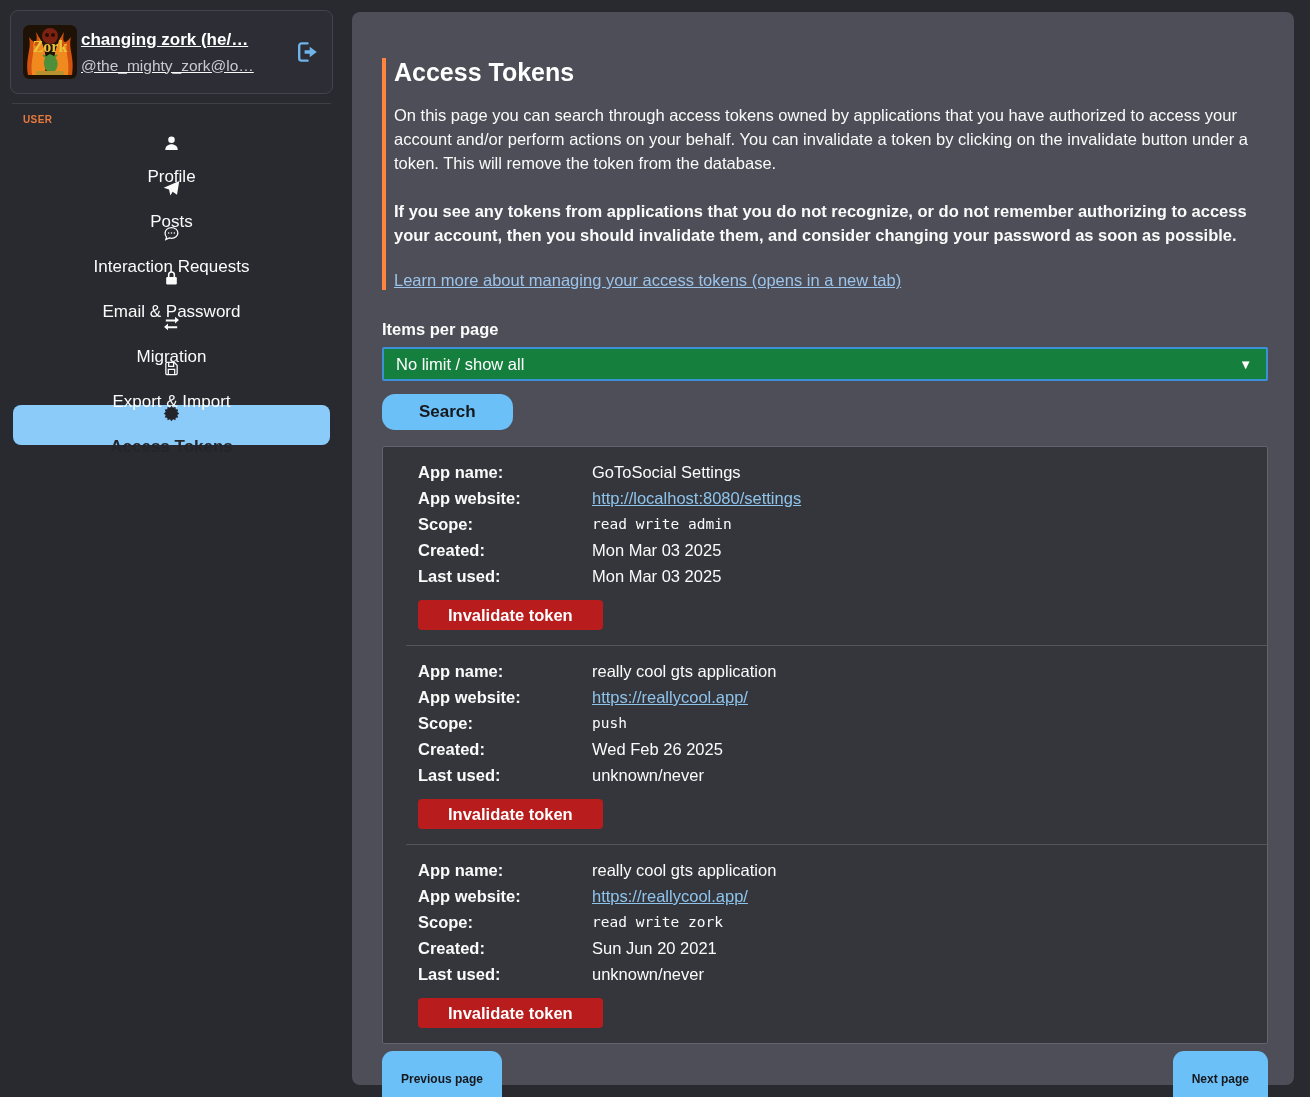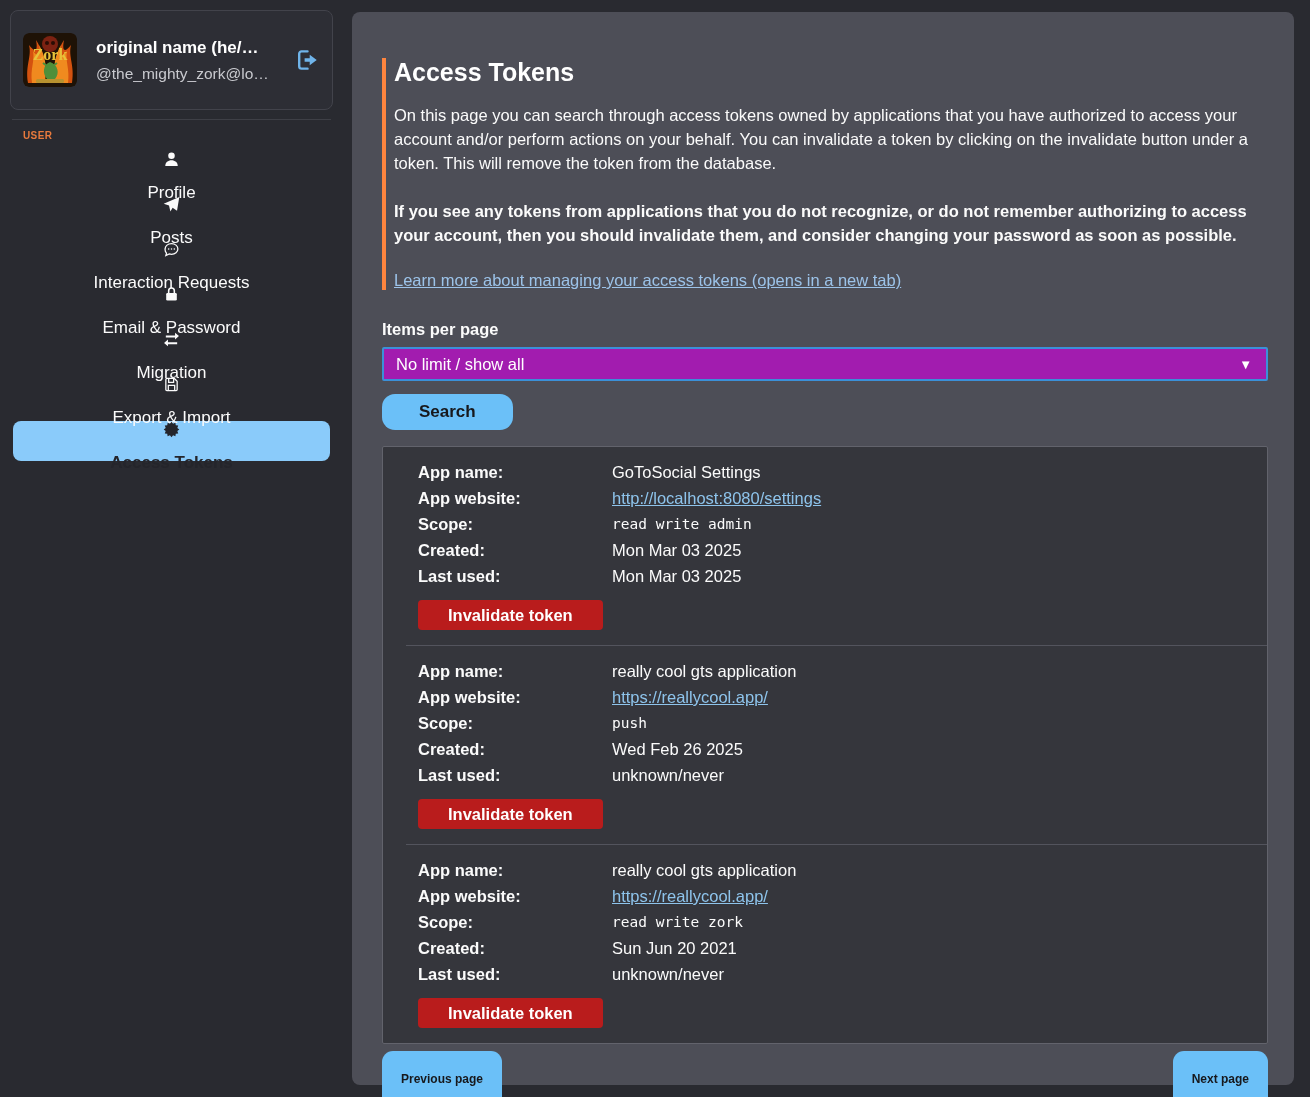--- a/index.html
+++ b/index.html
@@ -7,23 +7,23 @@
   body {
     font-family: "Liberation Sans", "DejaVu Sans", sans-serif;
     background: #292a30;
     color: #fbfbfb;
   }
   .app { display: flex; width: 1310px; height: 1097px; }
 
   
   .sidebar { width: 350px; flex: 0 0 350px; padding: 10px 17px 0 10px; }
   .user-card {
-    display: flex; align-items: center; gap: 19px;
+    display: flex; align-items: center; gap: 4px;
     background: #2d2e35; border: 1px solid #42434b; border-radius: 8px;
-    padding: 14px 12px; height: 100px;
+    padding: 14px 12px; height: 84px; text-decoration: underline;
   }
   .avatar { width: 54px; height: 54px; border-radius: 6px; overflow: hidden; flex: 0 0 54px; }
   .avatar svg { display: block; width: 54px; height: 54px; }
   .user-info { flex: 1; min-width: 0; }
   .display-name {
     font-weight: 700; font-size: 17px; color: #ffffff;
     white-space: nowrap; overflow: hidden; margin-bottom: 7px;
   }
   .handle { font-size: 15.5px; color: #c9cacf; white-space: nowrap; overflow: hidden; }
   .logout { color: #6fb4ea; width: 26px; height: 26px; flex: 0 0 26px; cursor: pointer; }
@@ -53,42 +53,42 @@
   }
   .intro { border-left: 4px solid #ff853e; padding-left: 8px; margin-bottom: 30px; }
   .intro h1 { font-size: 25px; font-weight: 700; color: #ffffff; margin-bottom: 16px; }
   .intro p { font-size: 16.5px; line-height: 24px; margin-bottom: 24px; max-width: 880px; }
   .intro p.warning { font-weight: 700; }
   a.text-link { color: #9cc3e9; text-decoration: underline; font-size: 16.5px; cursor: pointer; }
 
   .form-label { display: block; font-weight: 700; font-size: 16.5px; margin-bottom: 8px; }
   .select {
     position: relative; width: 100%; height: 34px;
-    background: #a21caf; border: 2px solid #3b90d8; border-radius: 2px;
+    background: #15803d; border: 2px solid #3b90d8; border-radius: 2px;
     display: flex; align-items: center; padding: 12px 12px;
     font-size: 16.5px; color: #ffffff; cursor: pointer;
   }
   .select .arrow { position: absolute; right: 14px; top: 50%; transform: translateY(-50%); font-size: 13px; color: #ffffff; }
 
   .btn-blue {
     display: inline-block; background: #6bc0f8; color: #17181c;
     border: none; border-radius: 13px; font-weight: 700; font-size: 17px;
     font-family: inherit; padding: 8px 37px; cursor: pointer;
   }
   .search-btn { margin-top: 13px; align-self: flex-start; }
 
   .token-list {
     margin-top: 16px; background: #35363c;
     border: 1px solid #62636c; border-radius: 2px; padding-left: 23px;
   }
   .token-entry { padding: 12px 12px 15px 12px; border-bottom: 1px solid #53545d; }
   .token-entry:last-child { border-bottom: none; }
   .field-row { display: flex; line-height: 26px; font-size: 16.5px; }
   .field-label { font-weight: 700; width: 174px; flex: 0 0 174px; }
-  .field-value { color: #fbfbfb; margin-left: 20px; }
+  .field-value { color: #fbfbfb; }
   a.field-value { color: #8ec4ec; text-decoration: underline; cursor: pointer; }
   .field-value.mono { font-family: "DejaVu Sans Mono", "Liberation Mono", monospace; font-size: 14.5px; }
   .invalidate-btn {
     margin-top: 11px; background: #b91c1c; color: #ffffff;
     border: none; border-radius: 4px; font-weight: 700; font-size: 16.5px;
     font-family: inherit; padding: 6px 30px; height: 30px; cursor: pointer;
   }
 
   .pagination { display: flex; justify-content: space-between; margin-top: 7px; }
   .pagination .btn-blue { border-radius: 11px; font-size: 12px; padding: 21px 19px; }
@@ -111,21 +111,21 @@
           <circle cx="27" cy="11" r="8" fill="#7c2212"></circle>
           <circle cx="24" cy="10" r="2" fill="#2a0d05"></circle>
           <circle cx="30" cy="10" r="2" fill="#2a0d05"></circle>
           <text x="27" y="27" text-anchor="middle" font-size="16" font-weight="bold" fill="#e8c23a" font-family="Liberation Serif, serif">Zork</text>
           <path d="M27 29 c-7 3 -8 11 -3 17 c2 2.5 6 2.5 8 0 c5 -6 3 -14 -5 -17z" fill="#4e8f3a"></path>
           <path d="M24 33 l-4 -3 M30 33 l4 -3" stroke="#4e8f3a" stroke-width="2"></path>
           <rect x="13" y="46" width="28" height="4" rx="1.5" fill="#b8922f"></rect>
         </svg>
       </div>
       <div class="user-info">
-        <div class="display-name">original name (he/…</div>
+        <div class="display-name">changing zork (he/…</div>
         <div class="handle">@the_mighty_zork@lo…</div>
       </div>
       <span class="logout">
         <svg viewBox="0 0 24 24" xmlns="http://www.w3.org/2000/svg">
           <path d="M12.5 4H7a2.2 2.2 0 0 0-2.2 2.2v11.6A2.2 2.2 0 0 0 7 20h5.5" fill="none" stroke="currentColor" stroke-width="2.2" stroke-linecap="round"></path>
           <path d="M14.5 7.2 21 12l-6.5 4.8v-3.1H9.8v-3.4h4.7z" fill="currentColor"></path>
         </svg>
       </span>
     </div>
 

